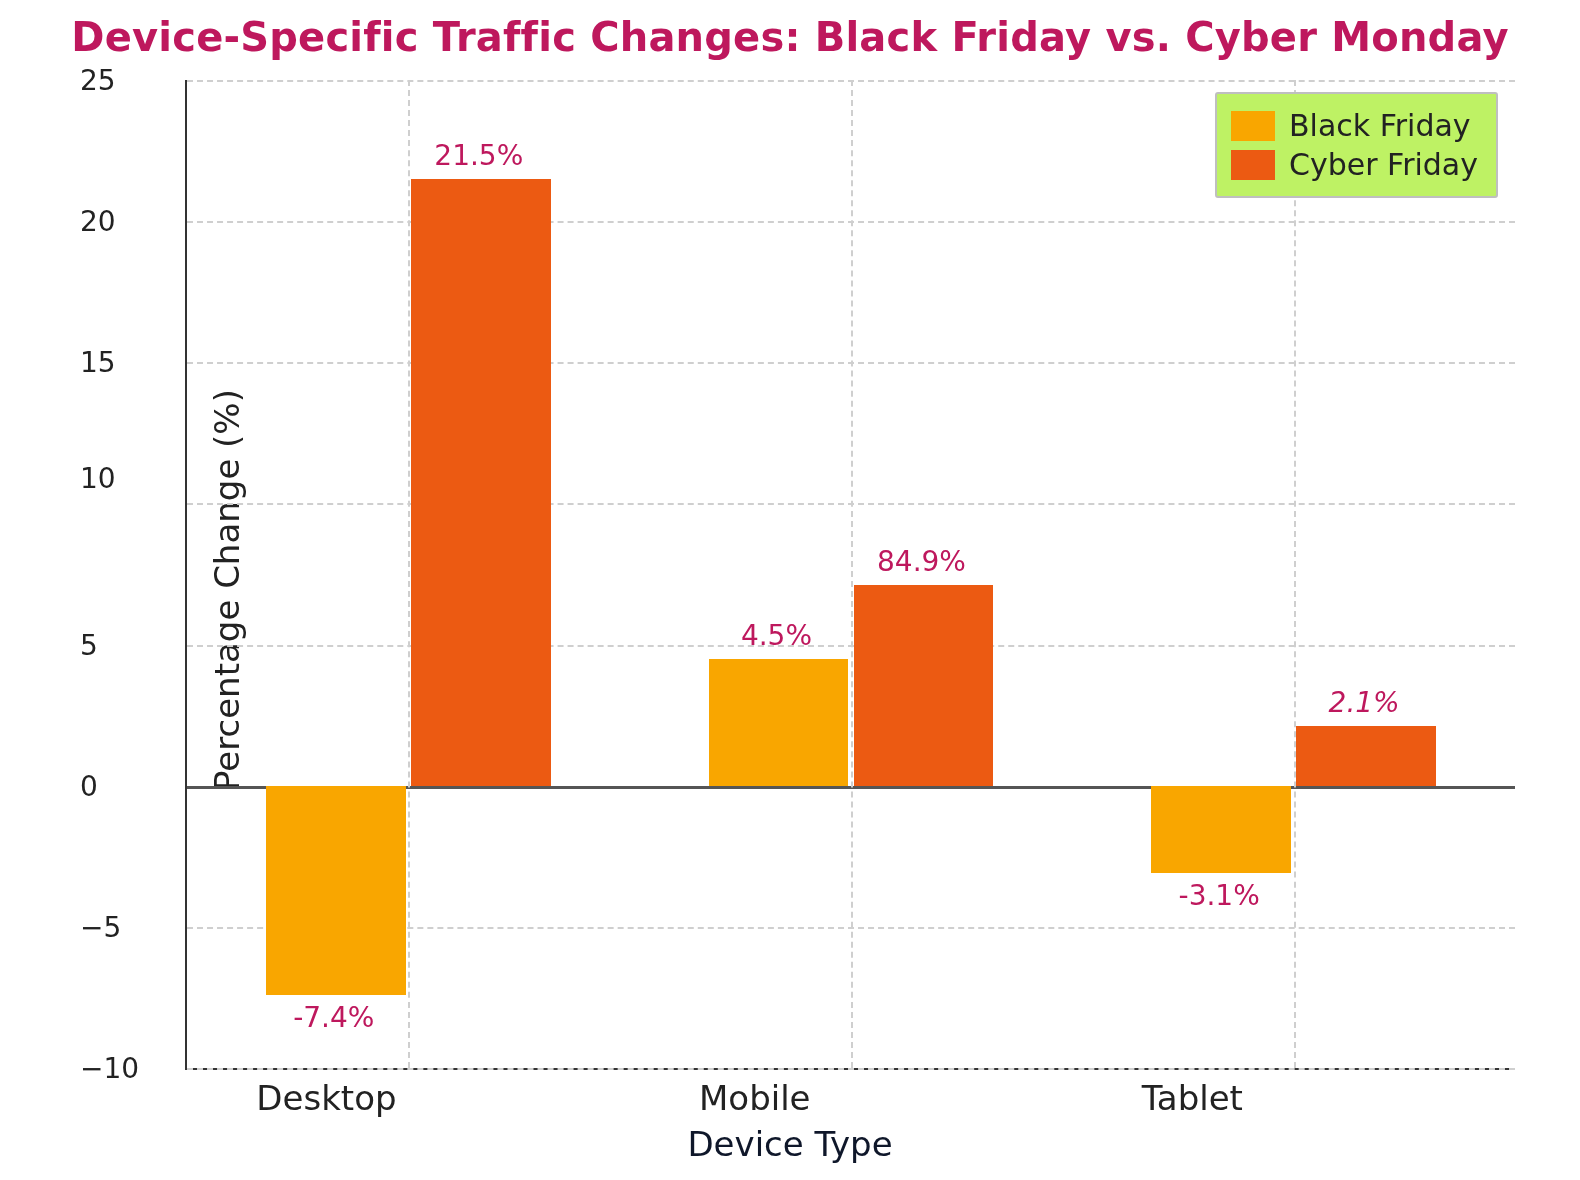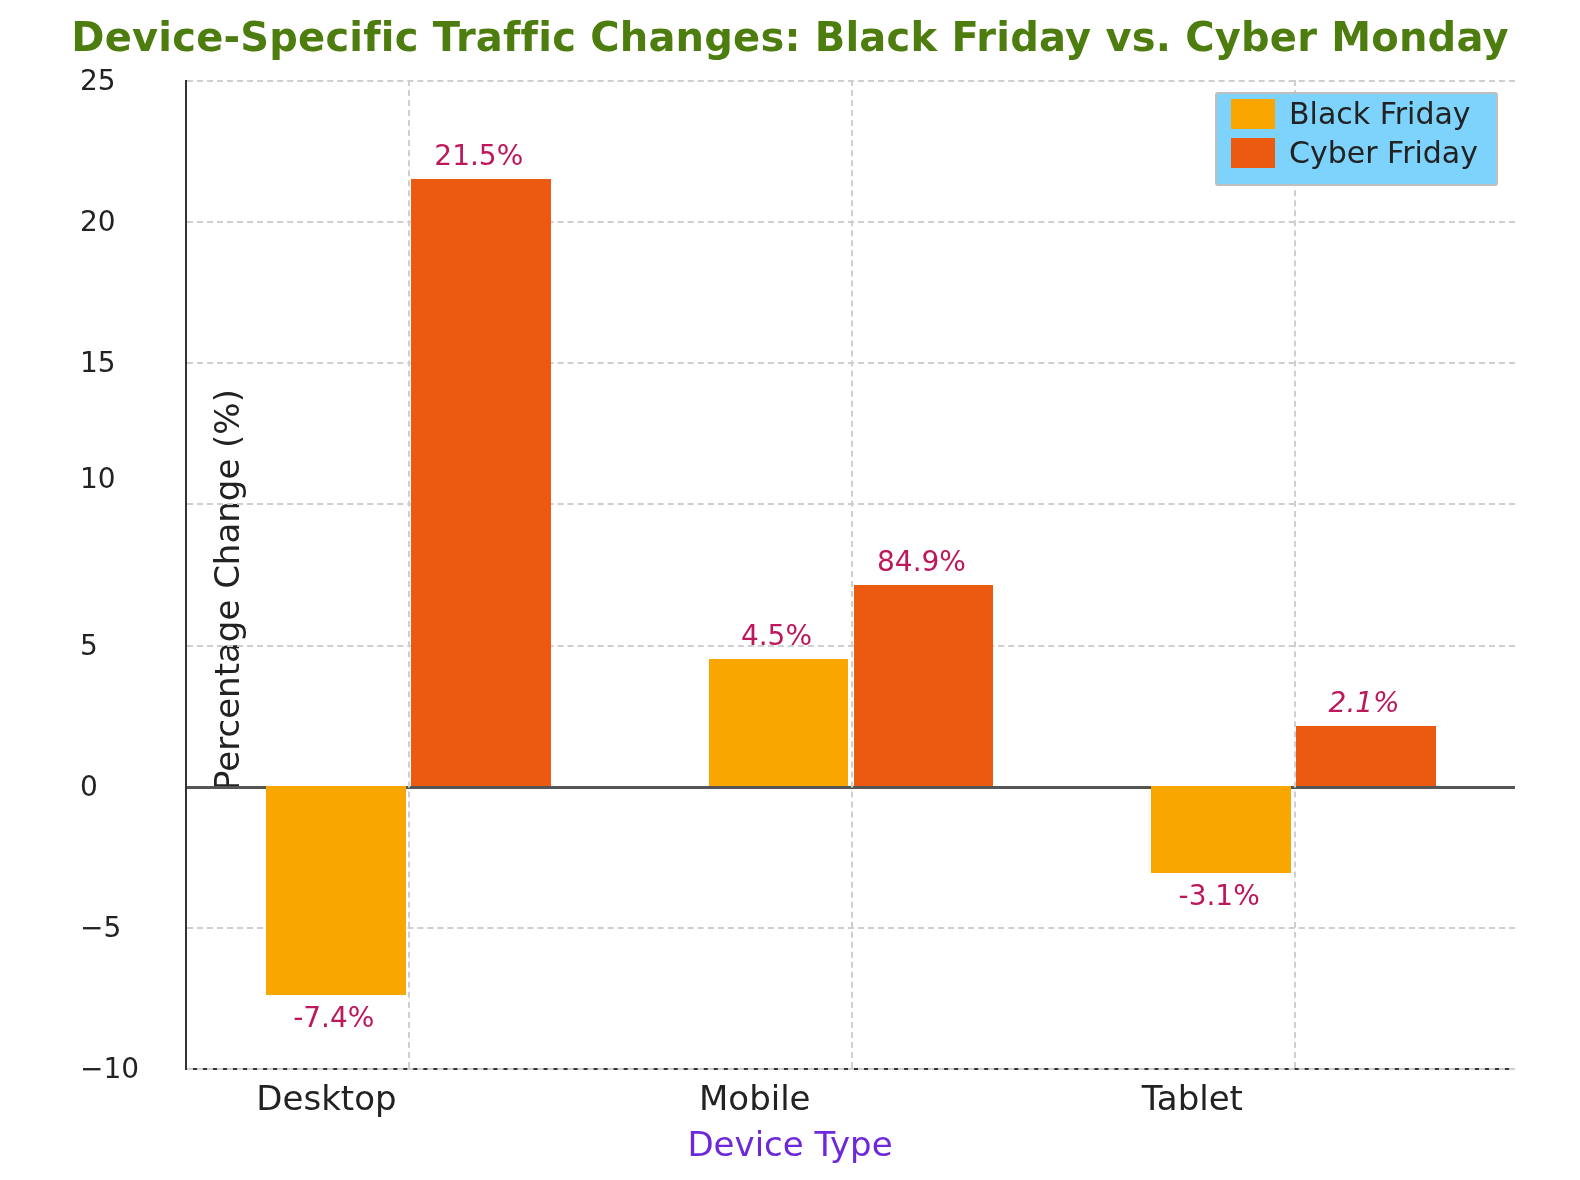--- a/index.html
+++ b/index.html
@@ -16,21 +16,21 @@
     height: 1180px;
   }
   .title {
     position: absolute;
     top: 14px;
     left: 0;
     right: 0;
     text-align: center;
     font-size: 40px;
     font-weight: 600;
-    color: #4d7c0f;
+    color: #be185d;
     letter-spacing: 0.2px;
   }
   .plot-area {
     position: absolute;
     left: 185px;
     top: 80px;
     width: 1330px;    
     height: 990px;    
     border-left: 2px solid #333;
     border-bottom: 2px solid #333;
@@ -89,39 +89,39 @@
     width: 300px;
     transform: translateX(-150px);
   }
   .x-label {
     position: absolute;
     top: 1124px;
     left: 0;
     right: 0;
     text-align: center;
     font-size: 34px;
-    color: #6d28d9;
+    color: #0f172a;
   }
   .y-label {
     position: absolute;
     left: 26px;
     top: 50%;
     transform: translateY(-50%) rotate(-90deg);
     transform-origin: center;
     font-size: 34px;
     color: #222;
   }
   .legend {
     position: absolute;
     right: 82px;
     top: 92px;
-    background: #7dd3fc;
+    background: #bef264;
     border: 2px solid #bfbfbf;
     border-radius: 3px;
-    padding: 0 18px 12px 14px;
+    padding: 12px 18px 12px 14px;
     font-size: 30px;
     color: #222;
   }
   .legend-row {
     display: flex;
     align-items: center;
     gap: 14px;
     padding: 2px 0;
   }
   .legend-swatch {

